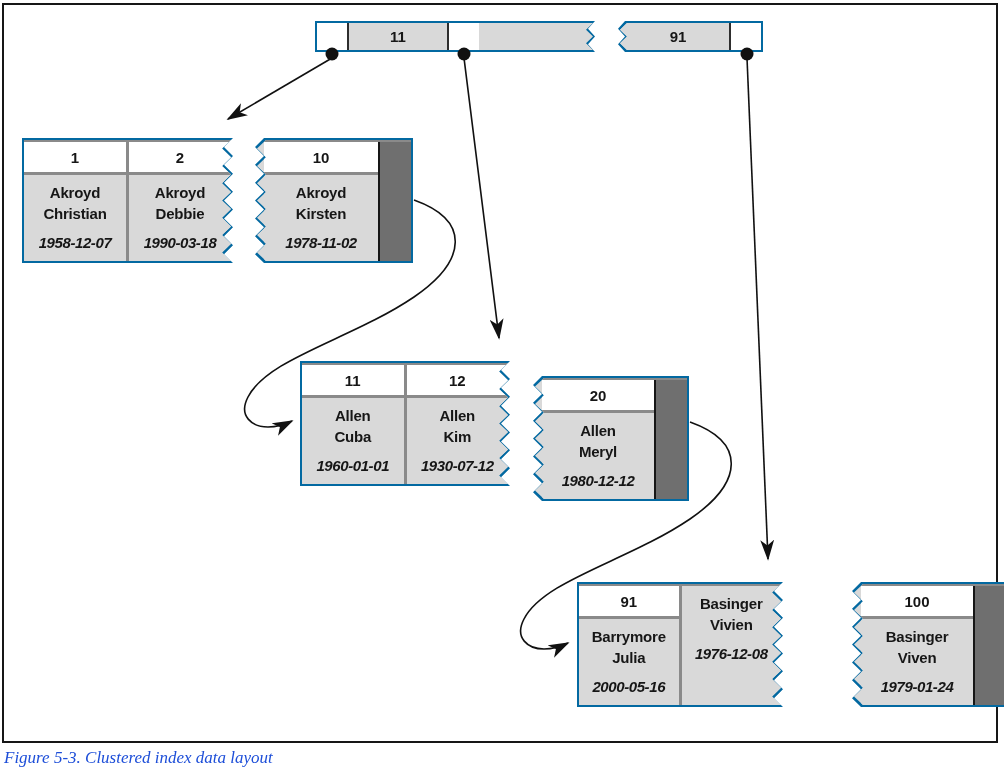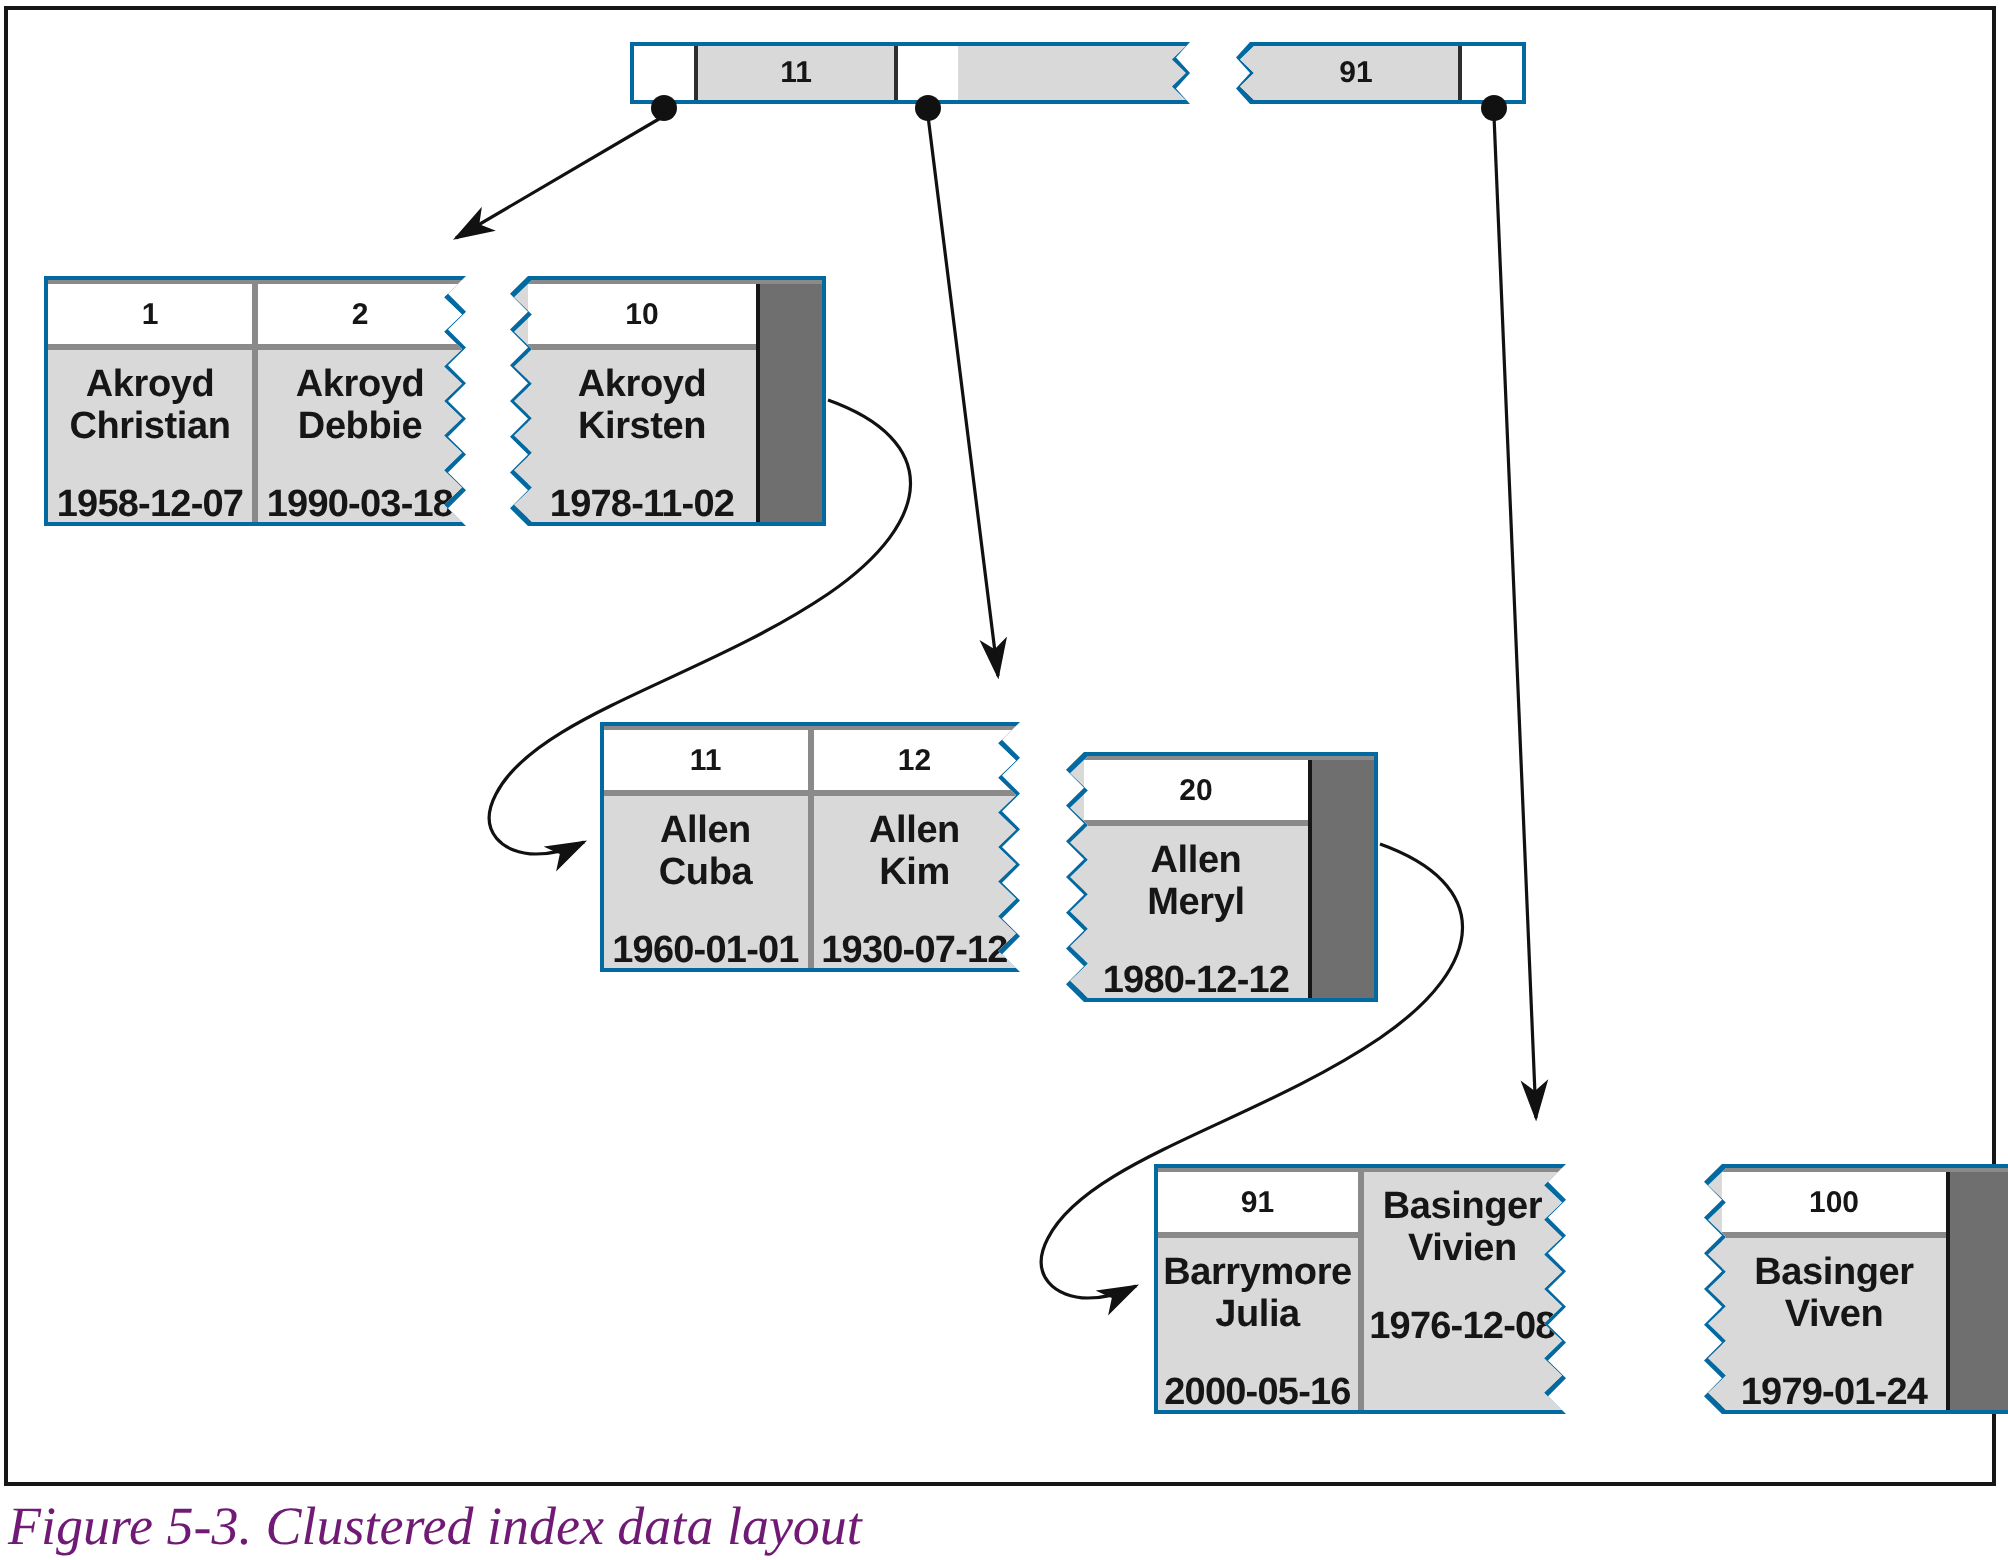--- a/index.html
+++ b/index.html
@@ -34,28 +34,28 @@
   .seg + .seg{border-left:2px solid #2e2e2e;}
 
   
   .page .inner{border-top:2px solid #8a8a8a;}
   .col{flex:1;display:flex;flex-direction:column;box-sizing:border-box;}
   .col + .col{border-left:3px solid #8a8a8a;}
   .hdr{height:30px;background:#ffffff;border-bottom:3px solid #8a8a8a;
        display:flex;align-items:center;justify-content:center;
        font-size:15px;font-weight:bold;flex:none;}
   .cellbody{flex:1;background:#d9d9d9;text-align:center;font-weight:bold;
-            font-size:19px;line-height:21px;padding-top:7px;letter-spacing:-.2px;}
-  .cellbody .date{margin-top:18px;letter-spacing:-.4px;}
+            font-size:15px;line-height:21px;padding-top:7px;letter-spacing:-.2px;}
+  .cellbody .date{margin-top:8px;letter-spacing:-.4px;font-style:italic;}
   .jagpadL{padding-left:7px;}
   .jagpadR{padding-right:7px;margin-top:40px;}
   .strip{width:33px;flex:none;background:#6f6f6f;border-left:2px solid #161616;box-sizing:border-box;}
 
   .caption{position:absolute;left:4px;top:748px;font-family:"Liberation Serif",serif;
-           font-style:italic;font-size:27px;color:#701a75;}
+           font-style:italic;font-size:17px;color:#1d4ed8;}
 </style>
 </head>
 <body>
 
 <div class="stage">
   <div class="frame"></div>
 
   <svg class="overlay" viewBox="0 0 1004 780">
     <defs>
       <marker id="ah" viewBox="0 0 12 8" refX="11" refY="4" markerWidth="13" markerHeight="9" orient="auto">

